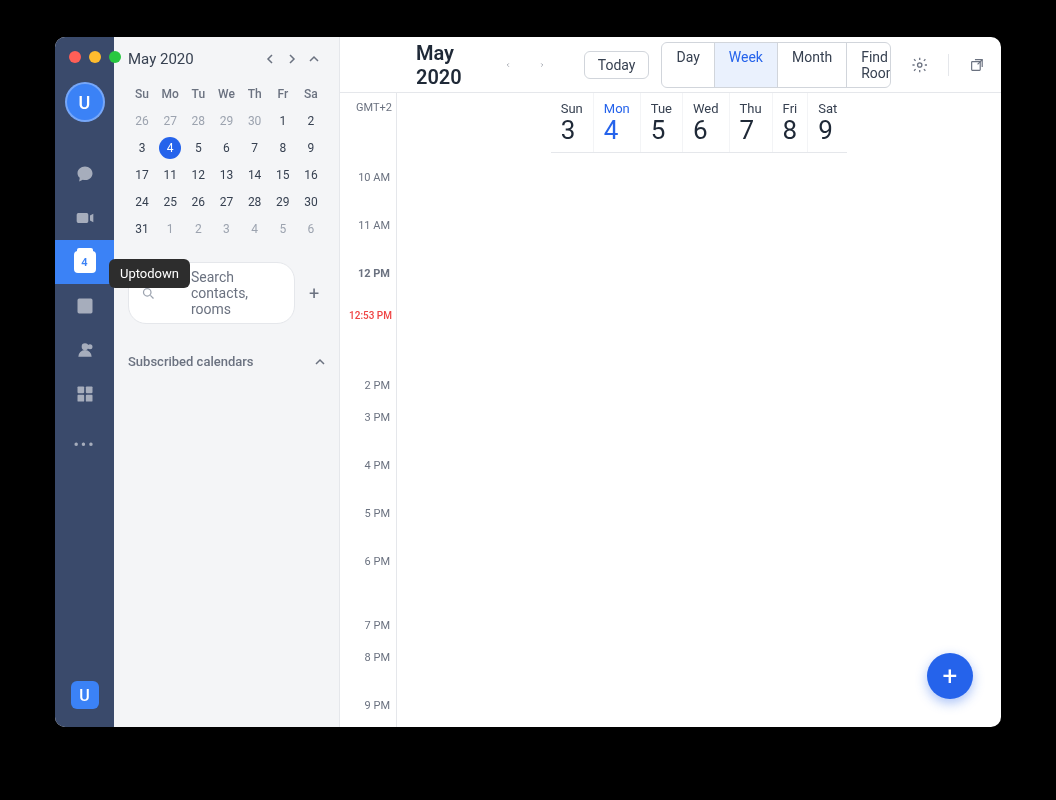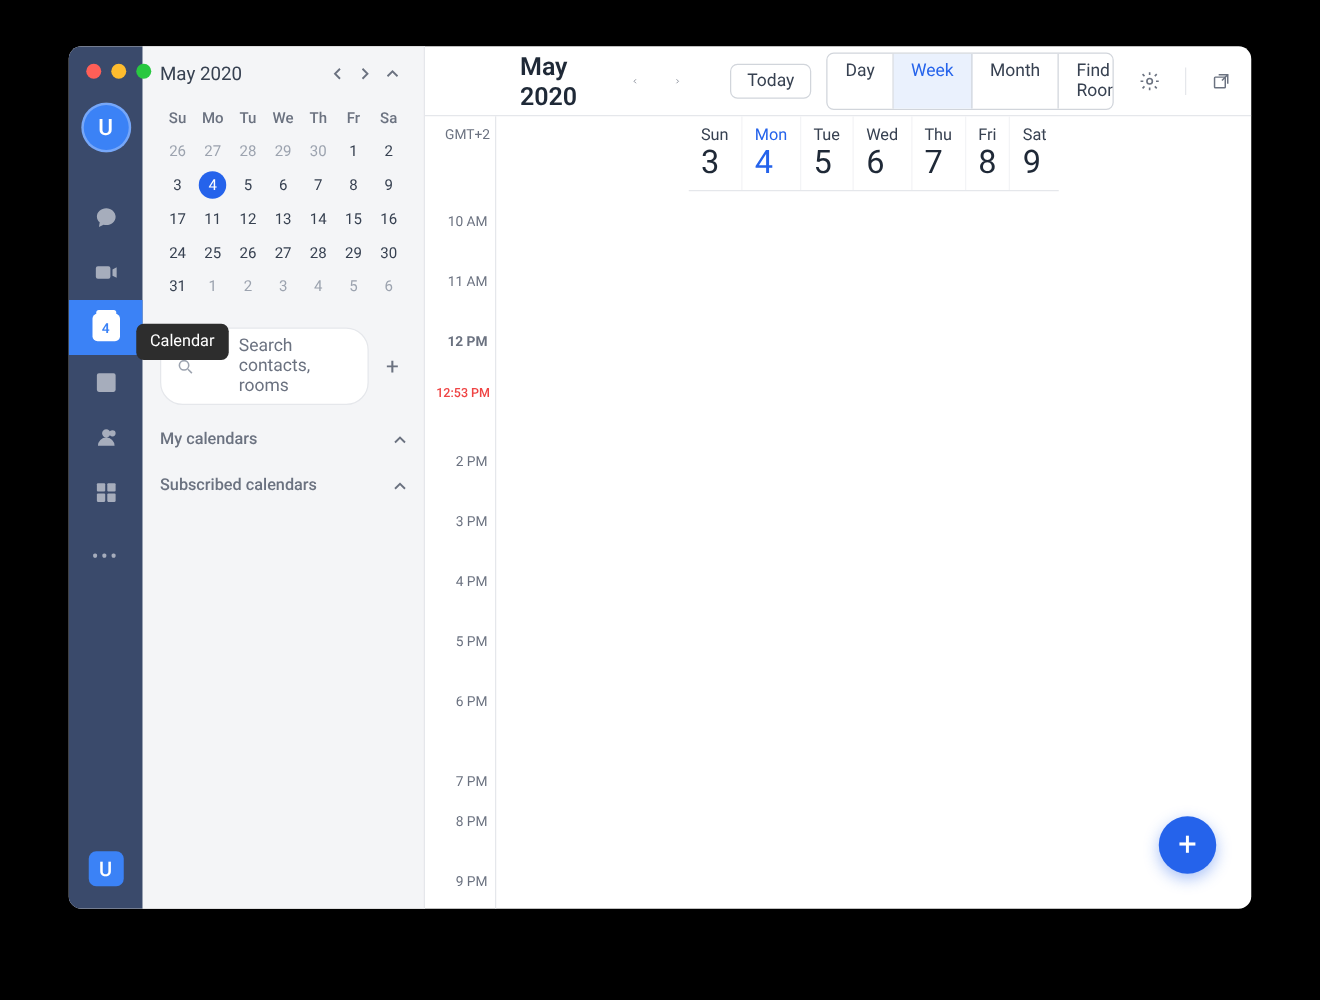--- a/index.html
+++ b/index.html
@@ -120,21 +120,21 @@
           <rect x="13" y="3" width="8" height="8" rx="1"></rect>
           <rect x="3" y="13" width="8" height="8" rx="1"></rect>
           <rect x="13" y="13" width="8" height="8" rx="1"></rect>
         </svg>
     </div>
     <div class="nav-item ellipsis">•••</div>
 
     <div class="nav-bottom">U</div>
   </div>
 
-  <div class="tooltip">Calendar</div>
+  <div class="tooltip">Uptodown</div>
 
   <div class="side-panel">
 
     <div class="mini-head">
       <span class="title">May 2020</span>
       <span class="nav-btn">
           <svg width="10" height="10" viewBox="0 0 10 10">
             <path d="M7 1L3 5l4 4" fill="none" stroke="currentColor" stroke-width="1.5"></path>
           </svg>
         </span>
@@ -281,26 +281,20 @@
       <div class="search-box">
         <svg class="icon" viewBox="0 0 24 24" fill="none" stroke="#9ca3af" stroke-width="2">
             <circle cx="10" cy="10" r="6"></circle>
             <line x1="15" y1="15" x2="20" y2="20"></line>
           </svg>
         <span class="ph">Search contacts, rooms</span>
       </div>
       <div class="plus-btn">+</div>
     </div>
 
-    <div class="section-head">
-      <span>My calendars</span>
-      <svg width="10" height="10" viewBox="0 0 10 10">
-          <path d="M1 7l4-4 4 4" fill="none" stroke="currentColor" stroke-width="1.5"></path>
-        </svg>
-    </div>
 
     <div class="section-head" style="margin-top:10px">
       <span>Subscribed calendars</span>
       <svg width="10" height="10" viewBox="0 0 10 10">
           <path d="M1 7l4-4 4 4" fill="none" stroke="currentColor" stroke-width="1.5"></path>
         </svg>
     </div>
   </div>
 
   <div class="main">
@@ -336,21 +330,21 @@
           <path d="M20 4l-7 7"></path>
         </svg>
     </div>
 
     <div class="cal-body">
       <div class="time-col" id="time-col">
         <div class="tz">GMT+2</div>
       <div class="time-label" style="top: 84px;">10 AM</div>
           <div class="time-label" style="top: 132px;">11 AM</div>
           <div class="time-label" style="top: 180px; font-weight: bold;">12 PM</div>
-          <div class="time-label" style="top: 276px;">2 PM</div>
+          <div class="time-label" style="top: 292px;">2 PM</div>
           <div class="time-label" style="top: 324px;">3 PM</div>
           <div class="time-label" style="top: 372px;">4 PM</div>
           <div class="time-label" style="top: 420px;">5 PM</div>
           <div class="time-label" style="top: 468px;">6 PM</div>
           <div class="time-label" style="top: 532px;">7 PM</div>
           <div class="time-label" style="top: 564px;">8 PM</div>
           <div class="time-label" style="top: 612px;">9 PM</div>
           <div class="now-label" style="top: 222.24px;">12:53 PM</div>
         </div>
       <div class="days-wrap">

